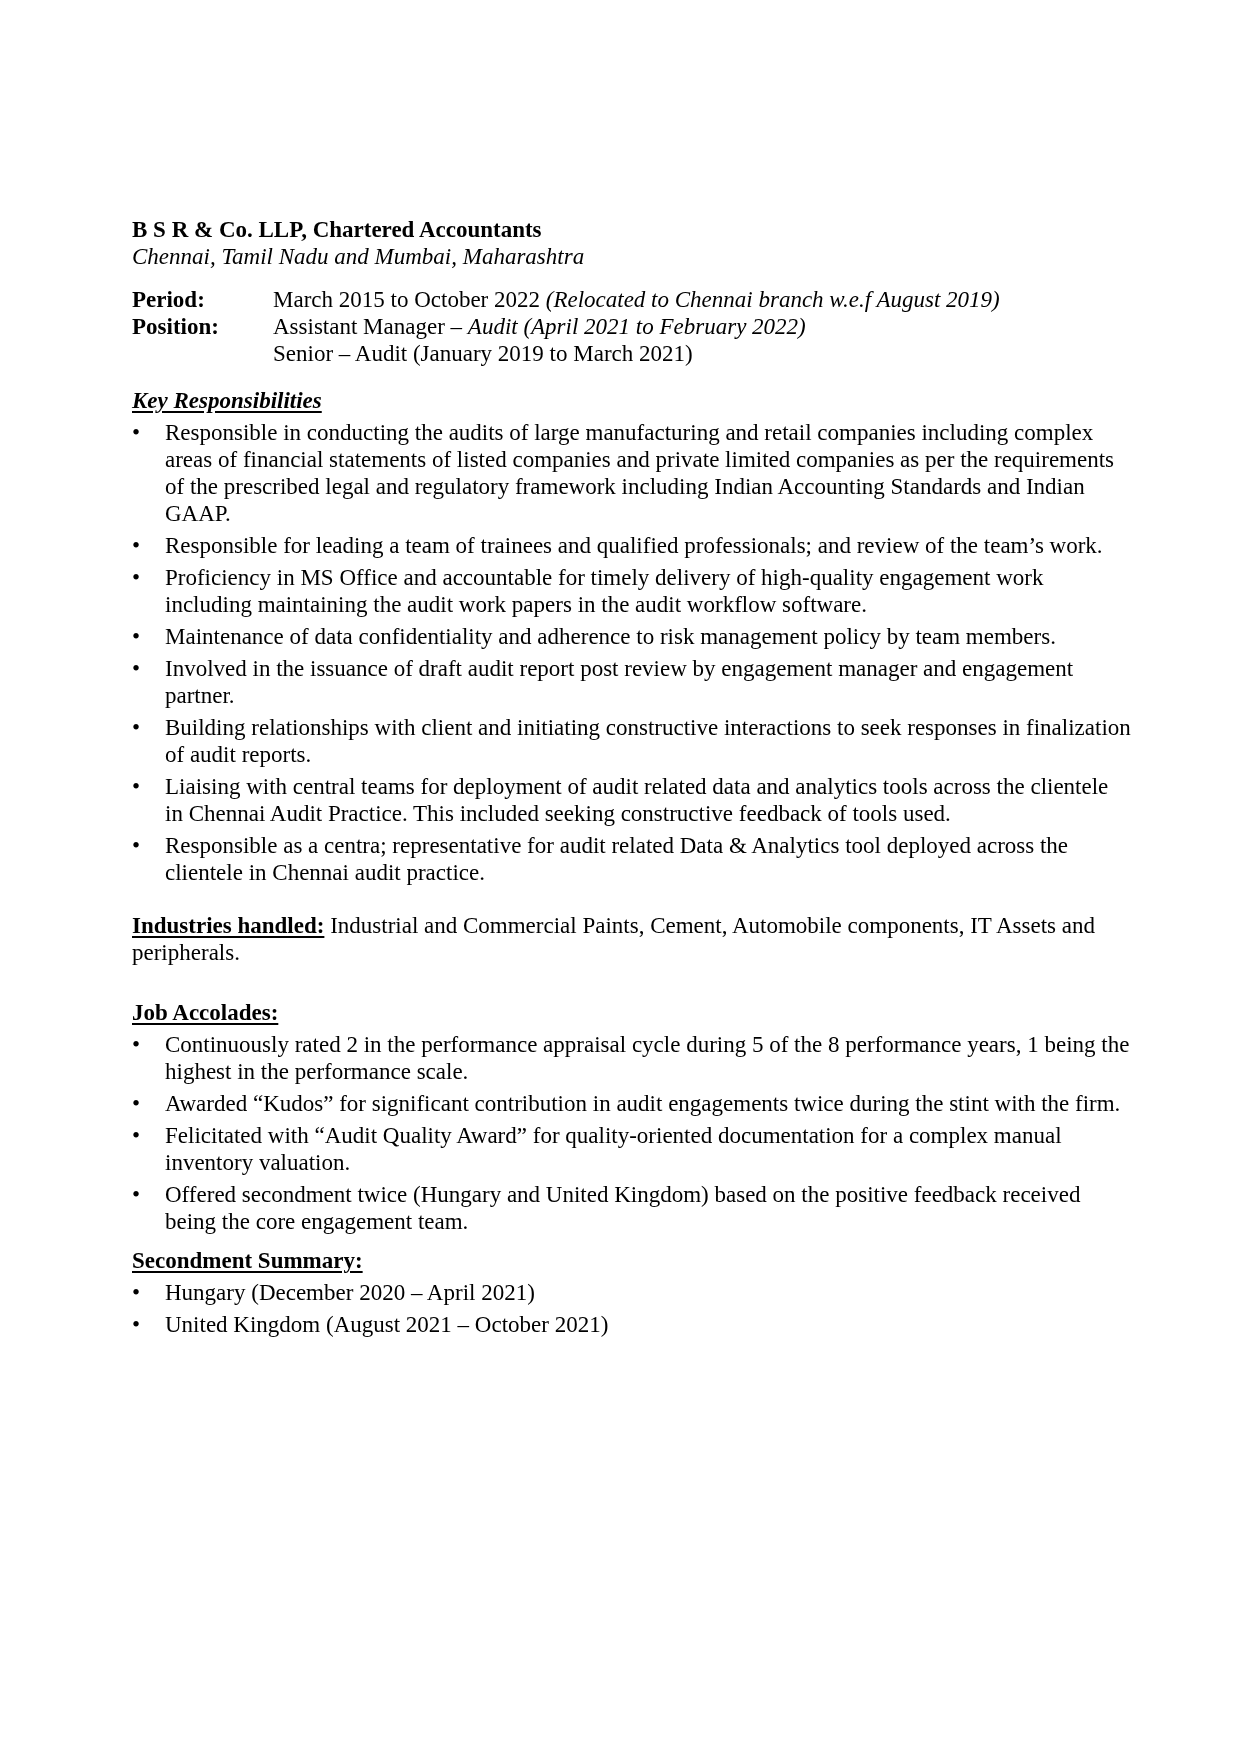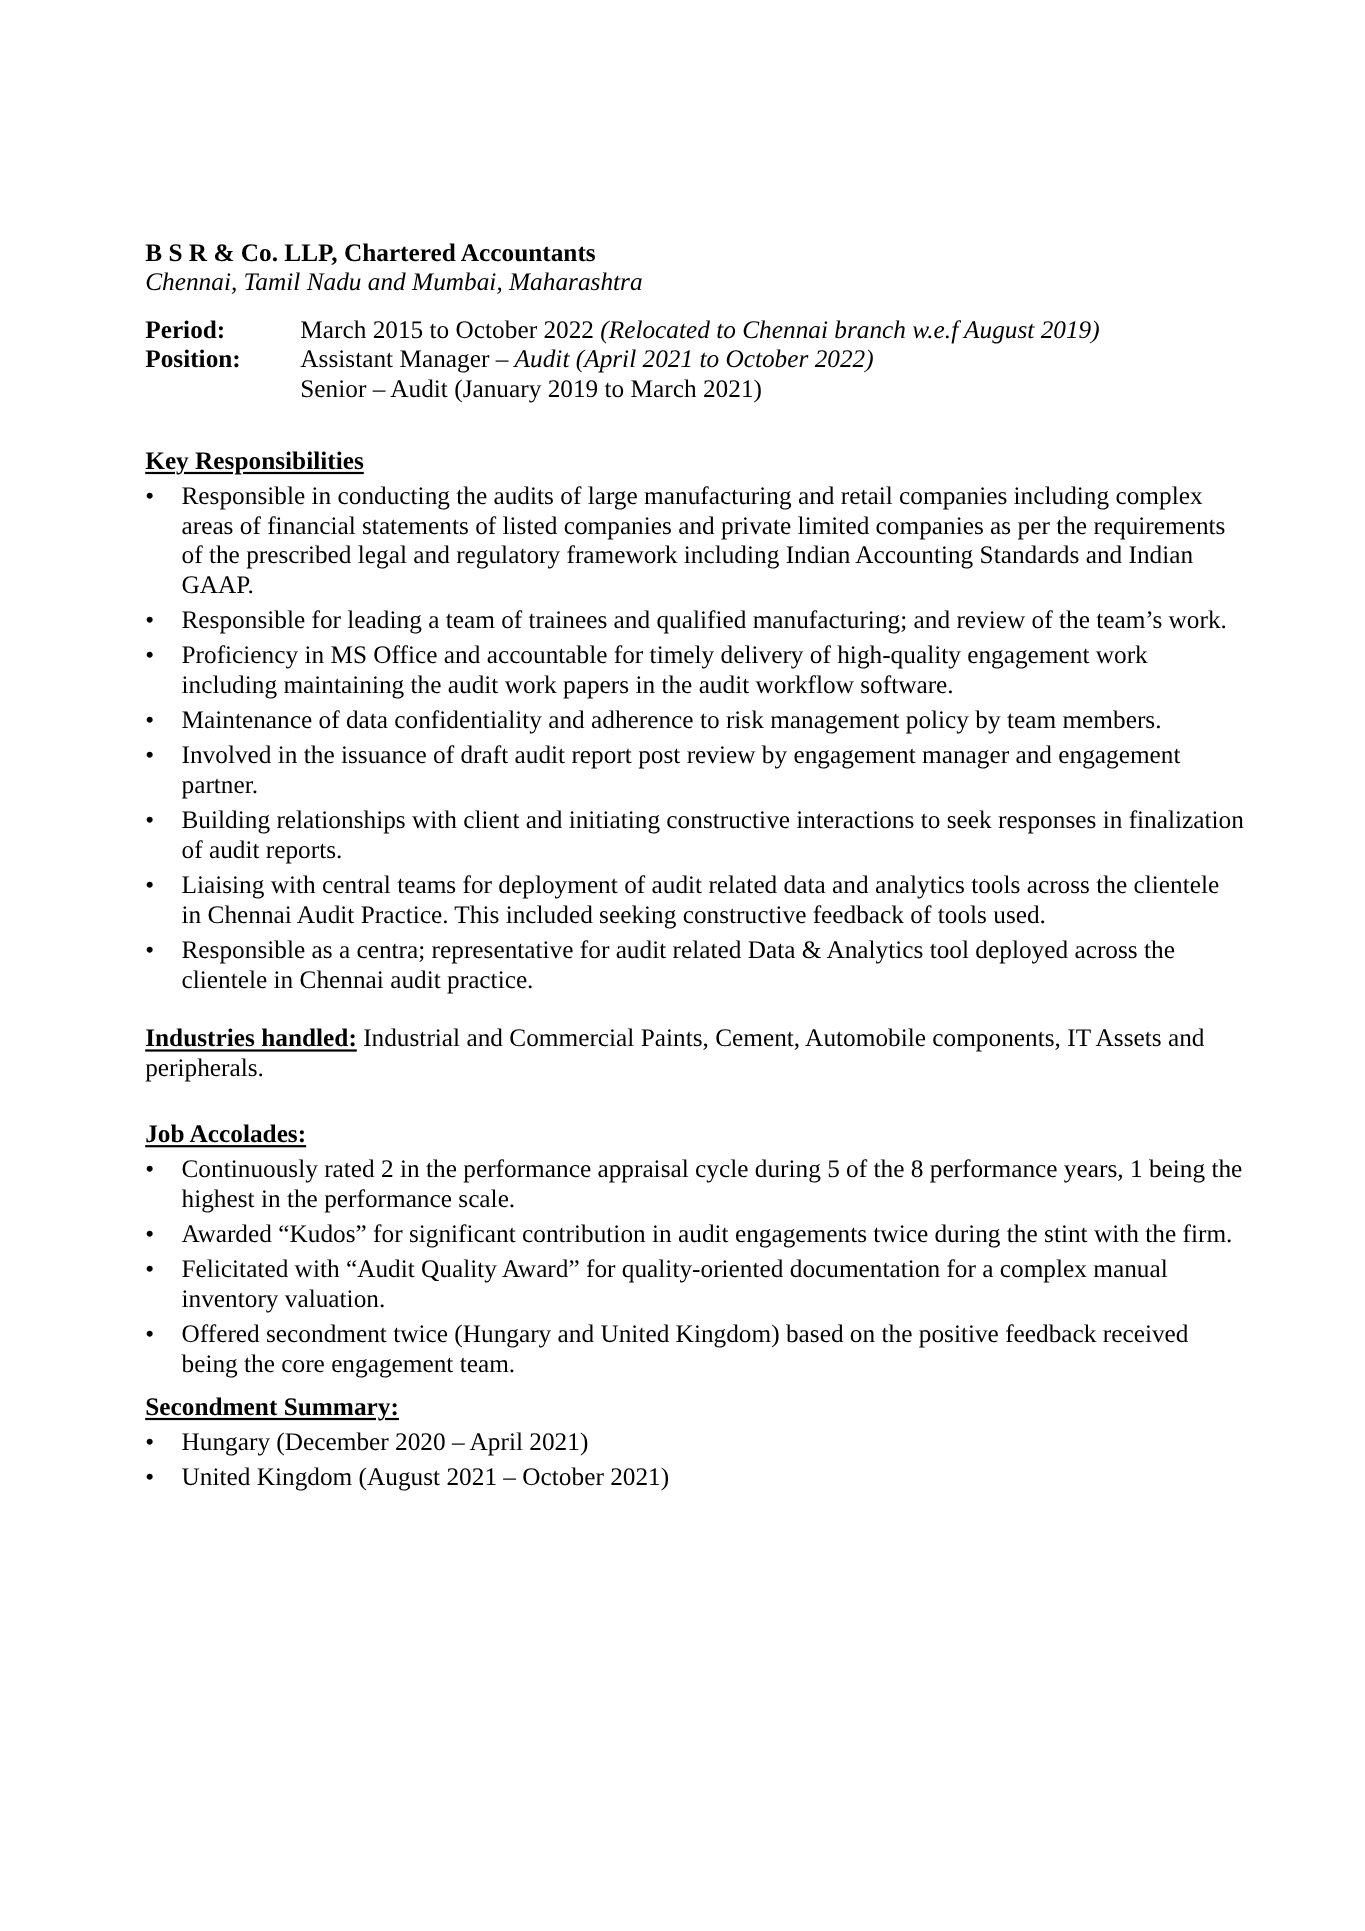--- a/index.html
+++ b/index.html
@@ -35,57 +35,57 @@
     text-decoration-thickness: 2px;
     text-underline-offset: 3px;
   }
   .kv { display: flex; }
   .kv .label { width: 141px; flex: none; font-weight: bold; }
   .kv .value { flex: 1; }
   .period-row { margin-top: 16px; }
   .bullet-row { display: flex; margin-top: 5px; }
   .bullet-glyph { width: 33px; flex: none; }
   .bullet-text { flex: 1; }
-  .kr-heading { margin-top: 38px; }
+  .kr-heading { margin-top: 20px; font-style: italic; }
   .industries-para { margin-top: 26px; }
   .ja-heading { margin-top: 33px; }
   .ss-heading { margin-top: 12px; }
 </style>
 </head>
 <body>
 
 <div class="page">
 
   <p class="b">B S R &amp; Co. LLP, Chartered Accountants</p>
   <p class="i">Chennai, Tamil Nadu and Mumbai, Maharashtra</p>
 
   <div class="kv period-row">
     <span class="label">Period:</span>
     <span class="value"><span>March 2015 to October 2022 </span><span class="i">(Relocated to Chennai branch w.e.f August 2019)</span></span>
   </div>
 
   <div class="kv">
     <span class="label">Position:</span>
-    <span class="value"><span>Assistant Manager – </span><span class="i">Audit (April 2021 to October 2022)</span></span>
+    <span class="value"><span>Assistant Manager – </span><span class="i">Audit (April 2021 to February 2022)</span></span>
   </div>
   <div class="kv">
     <span class="label"></span>
     <span class="value"><span>Senior – Audit (January 2019 to March 2021)</span><span class="i"></span></span>
   </div>
 
   <p class="kr-heading"><span class="heading">Key Responsibilities</span></p>
 
   <div>
     <div class="bullet-row">
       <span class="bullet-glyph">•</span>
       <span class="bullet-text">Responsible in conducting the audits of large manufacturing and retail companies including complex areas of financial statements of listed companies and private limited companies as per the requirements of the prescribed legal and regulatory framework including Indian Accounting Standards and Indian GAAP.</span>
     </div>
     <div class="bullet-row">
       <span class="bullet-glyph">•</span>
-      <span class="bullet-text">Responsible for leading a team of trainees and qualified manufacturing; and review of the team’s work.</span>
+      <span class="bullet-text">Responsible for leading a team of trainees and qualified professionals; and review of the team’s work.</span>
     </div>
     <div class="bullet-row">
       <span class="bullet-glyph">•</span>
       <span class="bullet-text">Proficiency in MS Office and accountable for timely delivery of high-quality engagement work including maintaining the audit work papers in the audit workflow software.</span>
     </div>
     <div class="bullet-row">
       <span class="bullet-glyph">•</span>
       <span class="bullet-text">Maintenance of data confidentiality and adherence to risk management policy by team members.</span>
     </div>
     <div class="bullet-row">

